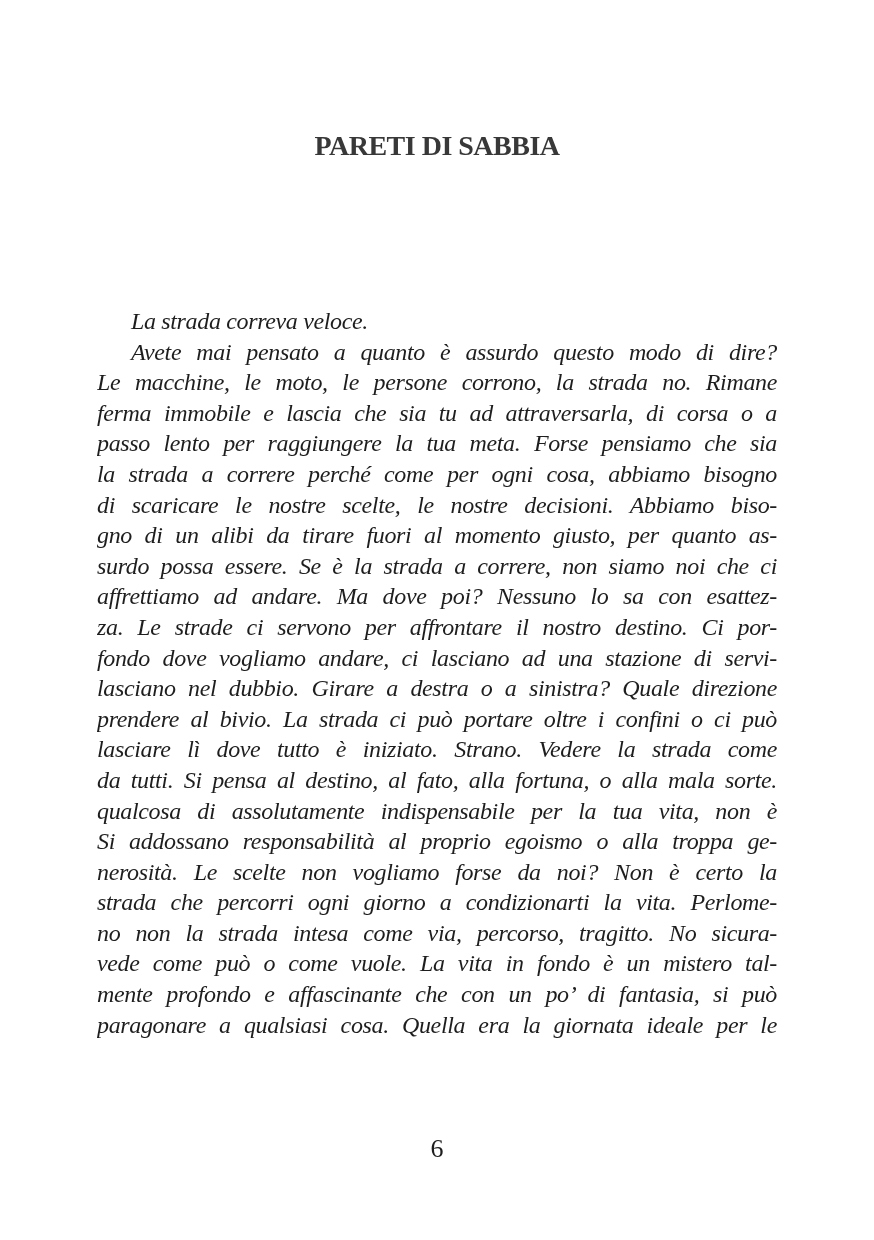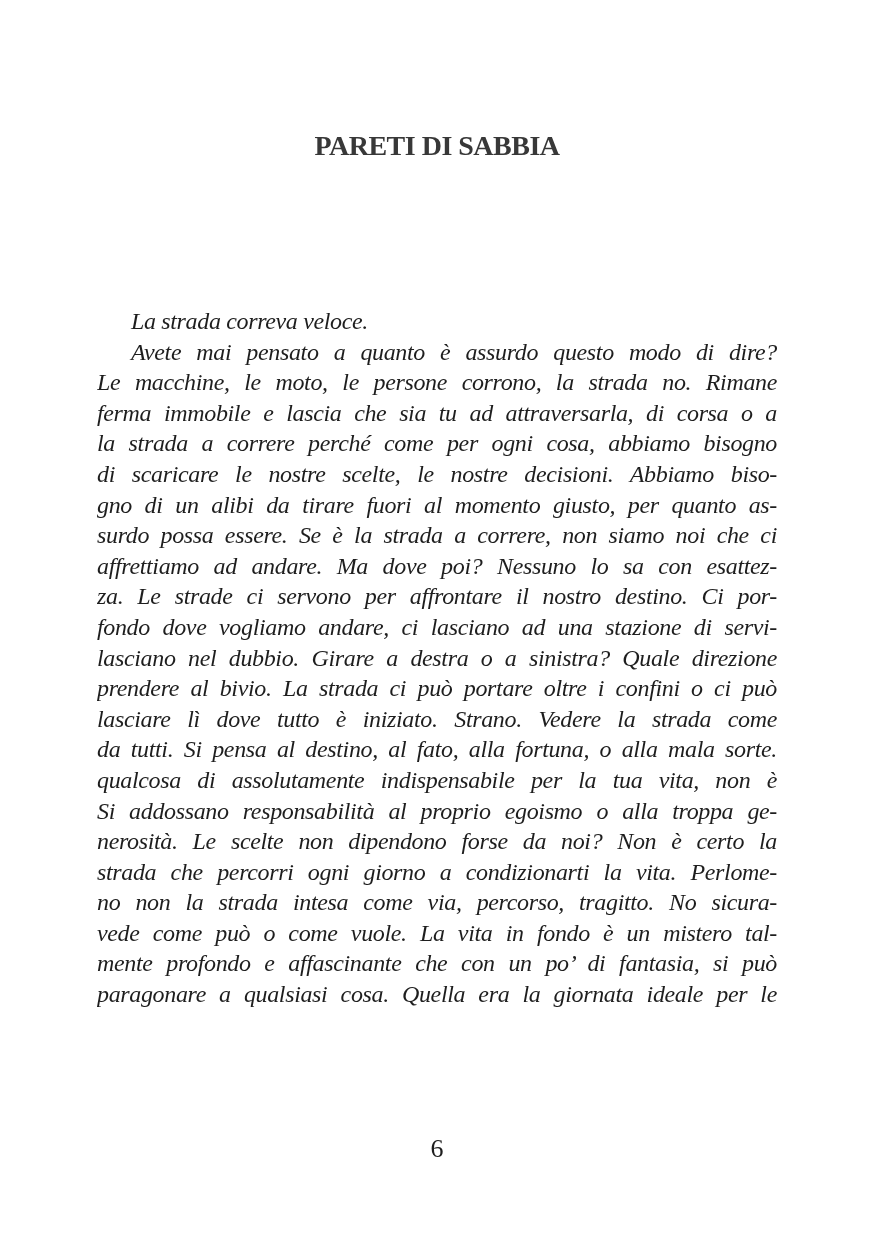--- a/index.html
+++ b/index.html
@@ -67,34 +67,35 @@
 <body>
 
 <div class="page">
   <h1 class="title">PARETI DI SABBIA</h1>
 
   <div class="body-text">
       <div class="line indent plain">La strada correva veloce.</div>
       <div class="line indent">Avete mai pensato a quanto è assurdo questo modo di dire?</div>
       <div class="line">Le macchine, le moto, le persone corrono, la strada no. Rimane</div>
       <div class="line">ferma immobile e lascia che sia tu ad attraversarla, di corsa o a</div>
+      <div class="line">passo lento per raggiungere la tua meta. Forse pensiamo che sia</div>
       <div class="line">la strada a correre perché come per ogni cosa, abbiamo bisogno</div>
       <div class="line">di scaricare le nostre scelte, le nostre decisioni. Abbiamo biso-</div>
       <div class="line">gno di un alibi da tirare fuori al momento giusto, per quanto as-</div>
       <div class="line">surdo possa essere. Se è la strada a correre, non siamo noi che ci</div>
       <div class="line">affrettiamo ad andare. Ma dove poi? Nessuno lo sa con esattez-</div>
       <div class="line">za. Le strade ci servono per affrontare il nostro destino. Ci por-</div>
       <div class="line">fondo dove vogliamo andare, ci lasciano ad una stazione di servi-</div>
       <div class="line">lasciano nel dubbio. Girare a destra o a sinistra? Quale direzione</div>
       <div class="line">prendere al bivio. La strada ci può portare oltre i confini o ci può</div>
       <div class="line">lasciare lì dove tutto è iniziato. Strano. Vedere la strada come</div>
       <div class="line">da tutti. Si pensa al destino, al fato, alla fortuna, o alla mala sorte.</div>
       <div class="line">qualcosa di assolutamente indispensabile per la tua vita, non è</div>
       <div class="line">Si addossano responsabilità al proprio egoismo o alla troppa ge-</div>
-      <div class="line">nerosità. Le scelte non dipendono forse da noi? Non è certo la</div>
+      <div class="line">nerosità. Le scelte non vogliamo forse da noi? Non è certo la</div>
       <div class="line">strada che percorri ogni giorno a condizionarti la vita. Perlome-</div>
       <div class="line">no non la strada intesa come via, percorso, tragitto. No sicura-</div>
       <div class="line">vede come può o come vuole. La vita in fondo è un mistero tal-</div>
       <div class="line">mente profondo e affascinante che con un po’ di fantasia, si può</div>
       <div class="line">paragonare a qualsiasi cosa. Quella era la giornata ideale per le</div>
     </div>
 
   <div class="page-number">6</div>
 </div>
 

